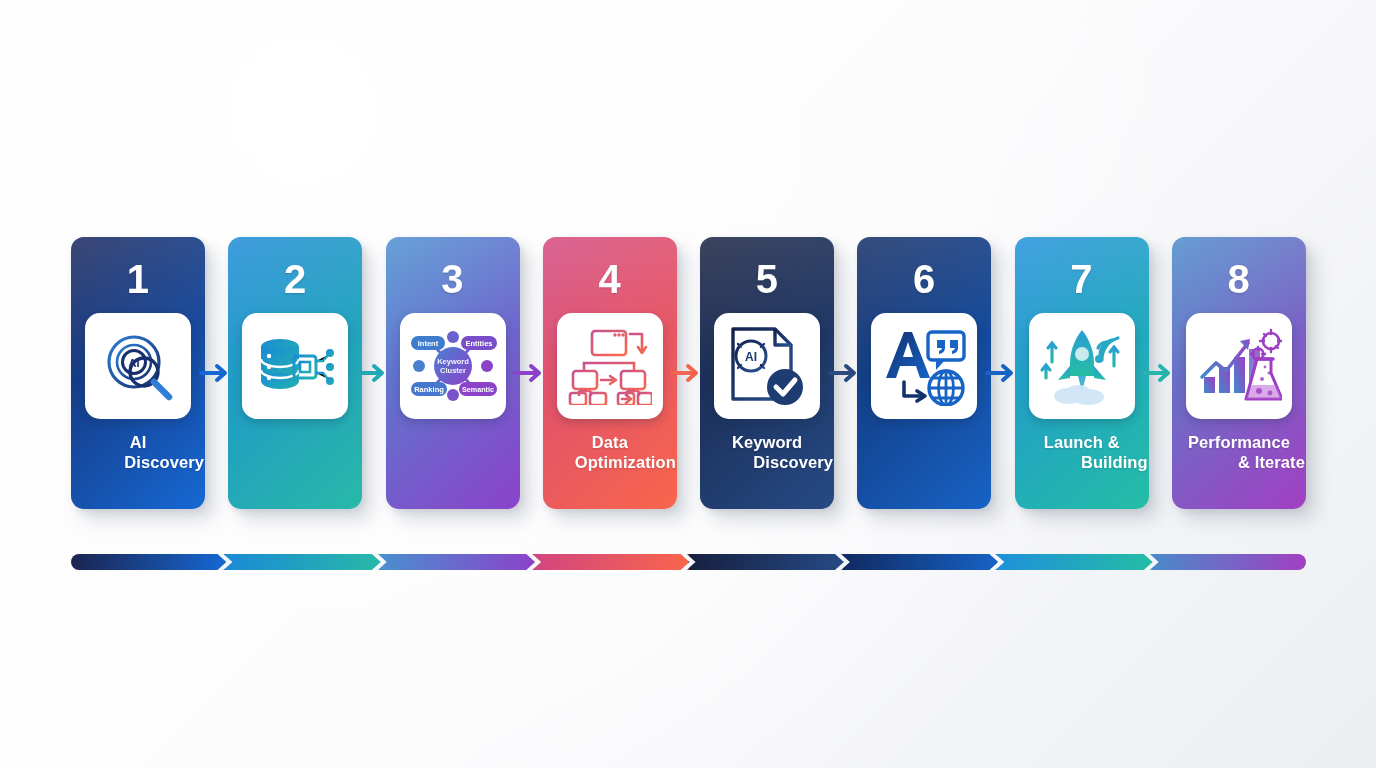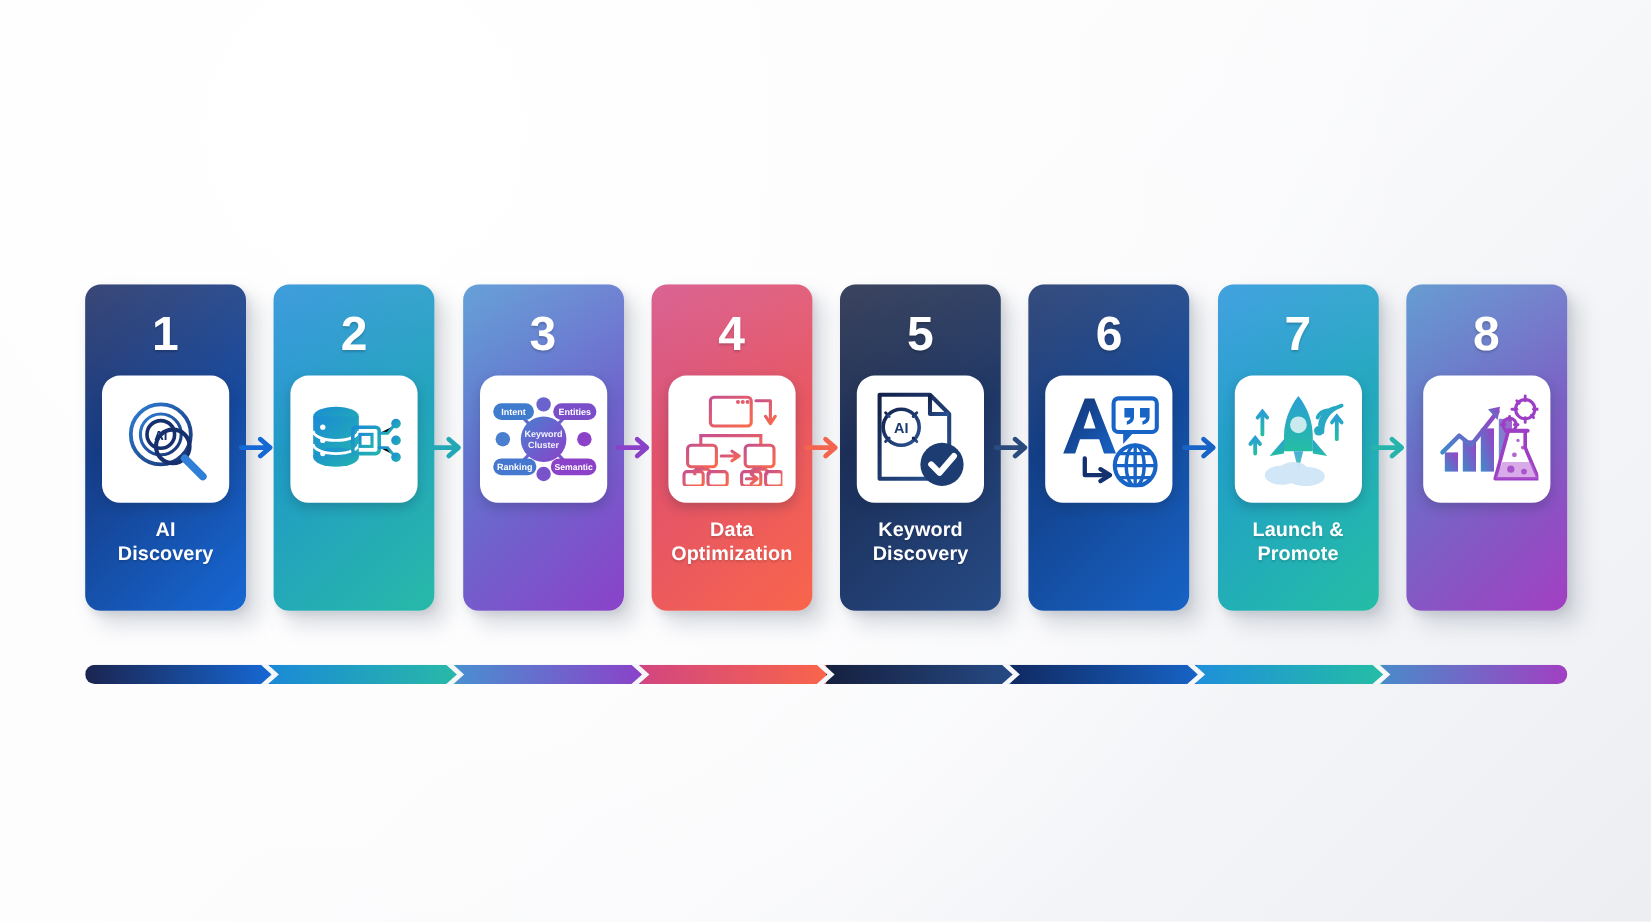--- a/index.html
+++ b/index.html
@@ -99,21 +99,21 @@
     margin-top: 13px;
     color: #ffffff;
     font-size: 16.5px;
     font-weight: bold;
     line-height: 1.22;
     text-align: center;
     width: 132px;
     letter-spacing: 0.1px;
     text-shadow: 0 1px 2px rgba(0,0,0,0.16);
   }
-  .label .l2 { display: block; }
+  .label .l2 { display: block; text-align: right; }
 
   
   .arrow {
     position: absolute;
     top: 50%;
     left: 50%;
     transform: translate(-50%, -50%);
     width: 38px;
     height: 24px;
   }
@@ -447,21 +447,21 @@
             <g fill="none" stroke="#29a8c4" stroke-width="3.2" stroke-linecap="round">
               <path d="M62 28 A16 16 0 0 1 74 14"></path>
               <path d="M64 34 A22 22 0 0 1 80 12"></path>
               <path d="M60 22 A10 10 0 0 1 68 16"></path>
             </g>
             <circle cx="61" cy="33" r="4" fill="#29a8c4"></circle>
           </svg>
         </div>
         <div class="label">
           <span>Launch &amp;</span>
-          <span class="l2">Promote</span>
+          <span class="l2">Building</span>
         </div>
       </div>
     </div>
 
     <div class="gap">
       <svg class="arrow" viewBox="0 0 38 24">
         <path id="arw6" d="M3 12 H26 M19 5 L27 12 L19 19" fill="none" stroke="#27b4ad" stroke-width="4" stroke-linecap="round" stroke-linejoin="round"></path>
       </svg>
     </div>
 
@@ -505,20 +505,24 @@
             <path d="M56 58 L80 58 L86 72 H50 Z" fill="#b964d6" opacity="0.55"></path>
             <g fill="#9c3fc4" opacity="0.8">
               <circle cx="66" cy="52" r="2"></circle>
                 <circle cx="73" cy="46" r="1.6"></circle>
               <circle cx="63" cy="64" r="3"></circle>
                 <circle cx="74" cy="66" r="2.4"></circle>
               <circle cx="69" cy="40" r="1.4"></circle>
             </g>
             <line x1="59" y1="32" x2="77" y2="32" stroke="#9c3fc4" stroke-width="3.4" stroke-linecap="round"></line>
           </svg>
+        </div>
+        <div class="label">
+          <span>Performance</span>
+          <span class="l2">&amp; Iterate</span>
         </div>
       </div>
     </div>
 
   </div>
 
   <div class="progress">
     <svg width="1235" height="16" viewBox="0 0 1235 16">
       <defs id="pgdefs">
           <linearGradient id="pg0" x1="0" y1="0" x2="1" y2="0">

